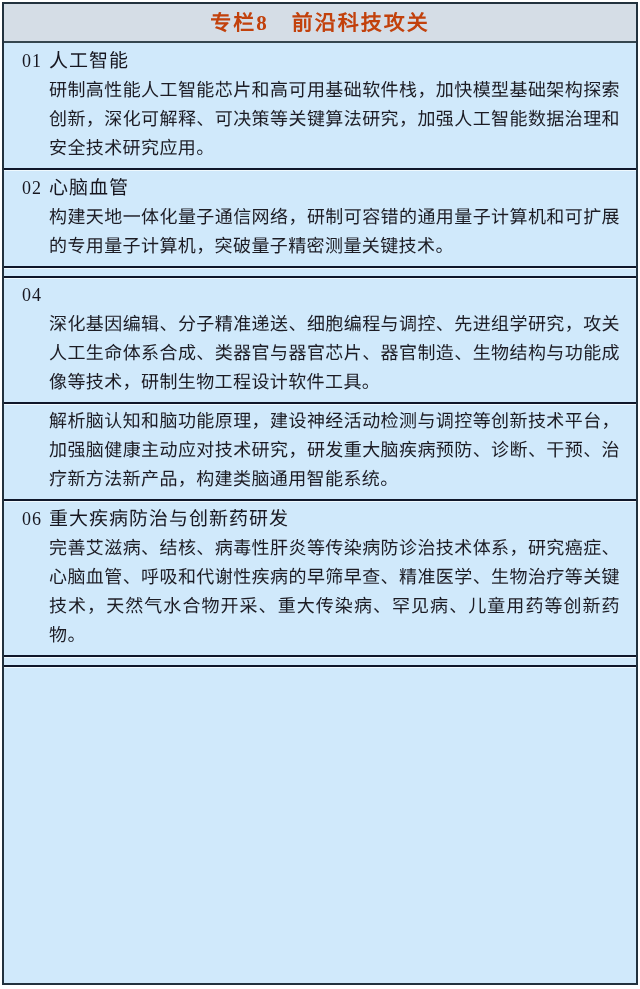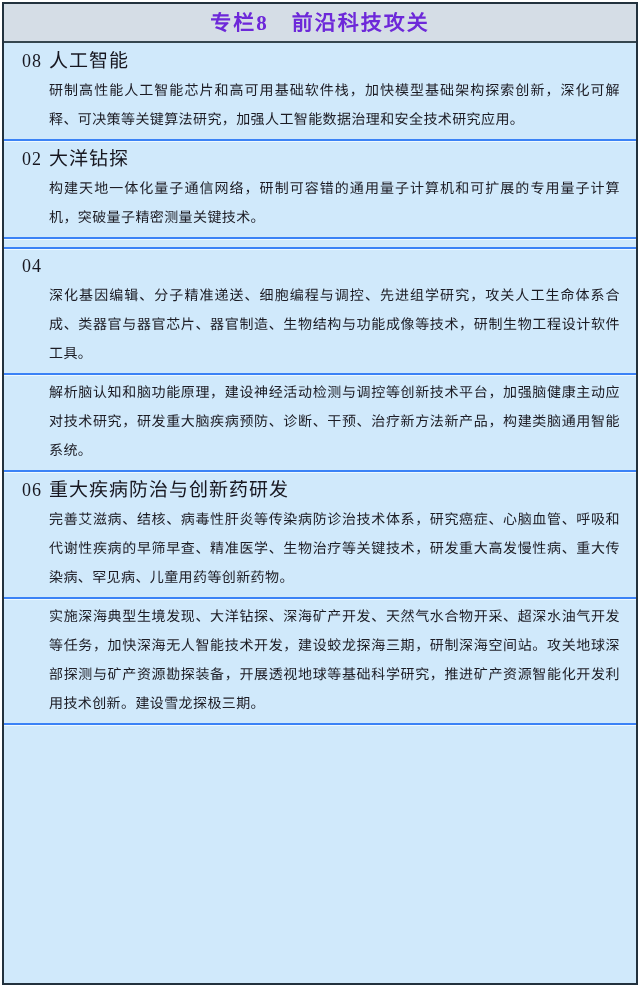--- a/index.html
+++ b/index.html
@@ -23,37 +23,37 @@
     background: #d0e9fb;
     display: flex;
     flex-direction: column;
   }
   .panel-header {
     background: #d5dde6;
     border-bottom: 2px solid #35464f;
     text-align: center;
     font-size: 21px;
     font-weight: bold;
-    color: #6d28d9;
+    color: #c2410c;
     letter-spacing: 2px;
     padding: 7px 0 6px 0;
     line-height: 24px;
   }
   .panel-body {
     flex: 1;
     display: flex;
     flex-direction: column;
   }
   .section {
     box-sizing: border-box;
     padding: 3px 16px 5px 18px;
     background: #d0e9fb;
   }
   .section + .section {
-    border-top: 2px solid #3b82f6;
+    border-top: 2px solid #0f172a;
     box-shadow: inset 0 1px 0 rgba(246, 252, 255, 0.8);
   }
   .section-head {
     display: flex;
     align-items: baseline;
     line-height: 29px;
     font-size: 19px;
     color: #171720;
   }
   .section-num {
@@ -62,21 +62,21 @@
     font-size: 18px;
     letter-spacing: 1px;
     color: #171720;
   }
   .section-title {
     letter-spacing: 1px;
     color: #171720;
   }
   .section-body {
     margin: 0 0 0 27px;
-    font-size: 14px;
+    font-size: 18px;
     line-height: 29px;
     color: #1c1c24;
     text-align: justify;
     letter-spacing: 0.4px;
   }
   .section:last-child {
     padding-bottom: 8px;
   }
 </style>
 </head>
@@ -84,30 +84,30 @@
 
 <div class="page">
   <div class="panel">
 
     <div class="panel-header">专栏8　前沿科技攻关</div>
 
     <div class="panel-body">
 
       <div class="section">
         <div class="section-head">
-          <span class="section-num">08</span>
+          <span class="section-num">01</span>
           <span class="section-title">人工智能</span>
         </div>
         <p class="section-body">研制高性能人工智能芯片和高可用基础软件栈，加快模型基础架构探索创新，深化可解释、可决策等关键算法研究，加强人工智能数据治理和安全技术研究应用。</p>
       </div>
 
       <div class="section">
         <div class="section-head">
           <span class="section-num">02</span>
-          <span class="section-title">大洋钻探</span>
+          <span class="section-title">心脑血管</span>
         </div>
         <p class="section-body">构建天地一体化量子通信网络，研制可容错的通用量子计算机和可扩展的专用量子计算机，突破量子精密测量关键技术。</p>
       </div>
 
       <div class="section">
       </div>
 
       <div class="section">
         <div class="section-head">
           <span class="section-num">04</span>
@@ -117,25 +117,24 @@
 
       <div class="section">
         <p class="section-body">解析脑认知和脑功能原理，建设神经活动检测与调控等创新技术平台，加强脑健康主动应对技术研究，研发重大脑疾病预防、诊断、干预、治疗新方法新产品，构建类脑通用智能系统。</p>
       </div>
 
       <div class="section">
         <div class="section-head">
           <span class="section-num">06</span>
           <span class="section-title">重大疾病防治与创新药研发</span>
         </div>
-        <p class="section-body">完善艾滋病、结核、病毒性肝炎等传染病防诊治技术体系，研究癌症、心脑血管、呼吸和代谢性疾病的早筛早查、精准医学、生物治疗等关键技术，研发重大高发慢性病、重大传染病、罕见病、儿童用药等创新药物。</p>
+        <p class="section-body">完善艾滋病、结核、病毒性肝炎等传染病防诊治技术体系，研究癌症、心脑血管、呼吸和代谢性疾病的早筛早查、精准医学、生物治疗等关键技术，天然气水合物开采、重大传染病、罕见病、儿童用药等创新药物。</p>
       </div>
 
       <div class="section">
-        <p class="section-body">实施深海典型生境发现、大洋钻探、深海矿产开发、天然气水合物开采、超深水油气开发等任务，加快深海无人智能技术开发，建设蛟龙探海三期，研制深海空间站。攻关地球深部探测与矿产资源勘探装备，开展透视地球等基础科学研究，推进矿产资源智能化开发利用技术创新。建设雪龙探极三期。</p>
       </div>
 
       <div class="section">
         
         
       </div>
 
     </div>
   </div>
 </div>

